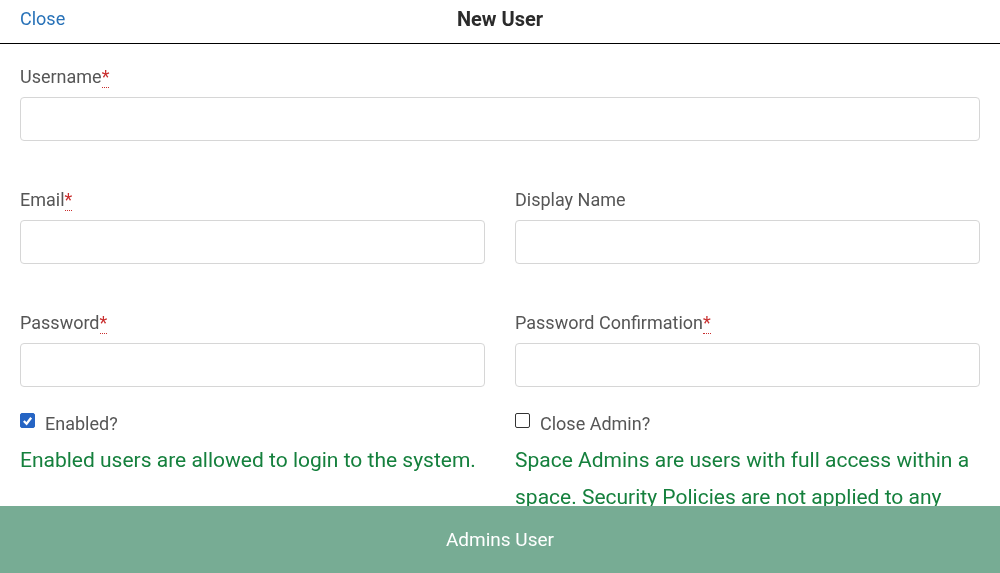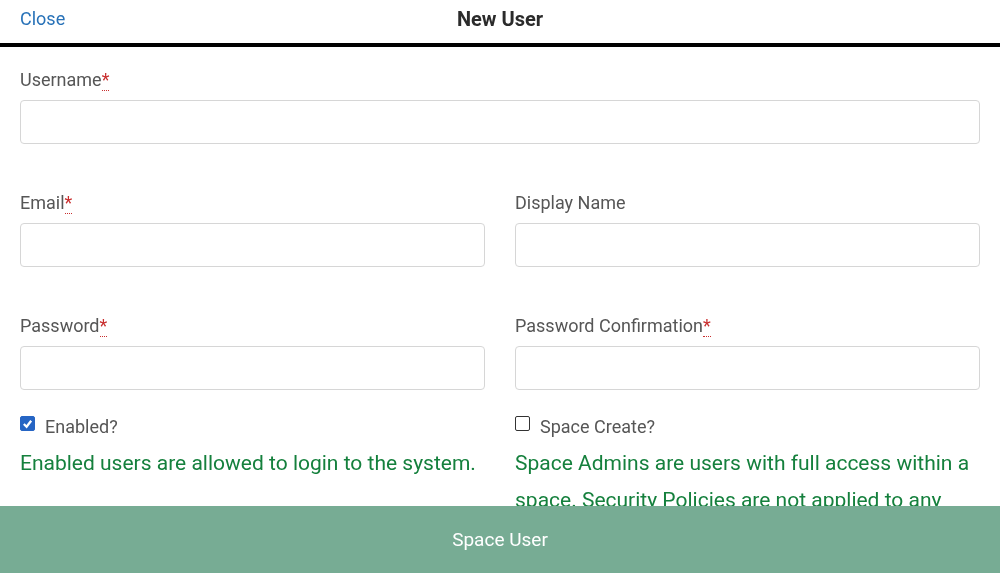--- a/index.html
+++ b/index.html
@@ -12,21 +12,21 @@
       background: #fff;
       width: 1000px;
       height: 573px;
       position: relative;
       overflow: hidden;
     }
     .header {
       display: flex;
       align-items: center;
       padding: 8px 20px 14px 20px;
-      border-bottom: 4px solid #000000;
+      border-bottom: 1px solid #000000;
       position: relative;
     }
     .close-link {
       color: #2872b8;
       font-size: 18px;
       cursor: pointer;
       text-decoration: none;
     }
     .header-title {
       position: absolute;
@@ -184,23 +184,23 @@
         </span>
         <span>Enabled?</span>
       </div>
       <div class="help-text">Enabled users are allowed to login to the system.</div>
     </div>
     <div class="check-col">
       <div class="check-line">
         <span class="check-box">
           
         </span>
-        <span>Space Create?</span>
+        <span>Close Admin?</span>
       </div>
       <div class="help-text">Space Admins are users with full access within a space. Security Policies are not applied to any users that are Space Admins.</div>
     </div>
   </div>
 
 </div>
 
 <div class="submit-bar">
-  <span>Space User</span>
+  <span>Admins User</span>
 </div>
 
 </body></html>

